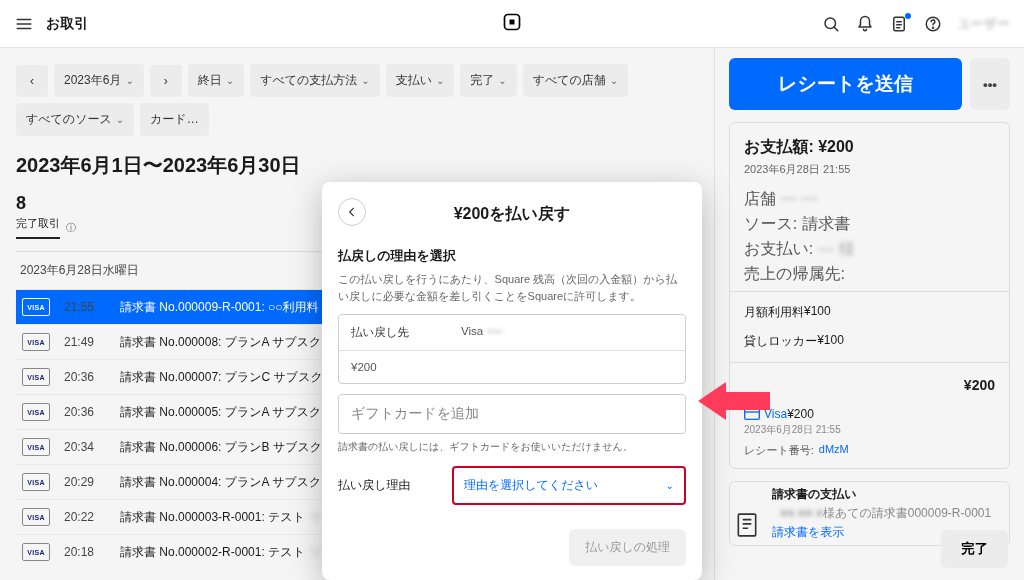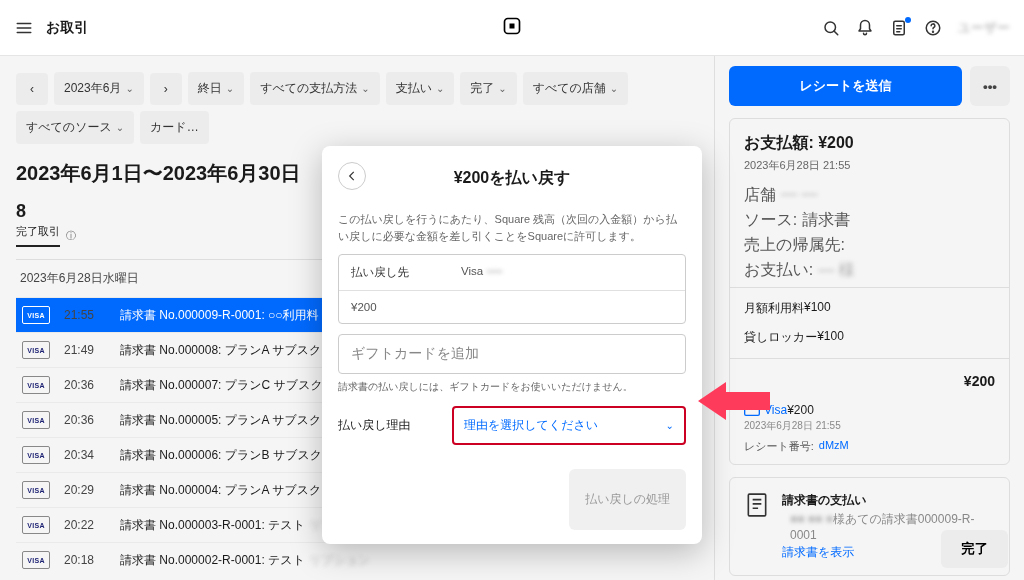--- a/index.html
+++ b/index.html
@@ -1,17 +1,17 @@
 <!DOCTYPE html>
 <html><head>
 <meta charset="utf-8">
 <style>
 * { box-sizing: border-box; margin: 0; padding: 0; }
 html, body { width: 1024px; height: 580px; overflow: hidden; background: #f5f5f5; font-family: -apple-system, "Hiragino Sans", sans-serif; font-size: 13px; color: #1a1a1a; }
-.topbar { height: 56px; background: #fff; display: flex; align-items: center; padding: 0 14px; border-bottom: 1px solid #e5e5e5; position: relative; }
+.topbar { height: 48px; background: #fff; display: flex; align-items: center; padding: 0 14px; border-bottom: 1px solid #e5e5e5; position: relative; }
 .topbar .left { display: flex; align-items: center; gap: 12px; }
 .topbar .center { position: absolute; left: 50%; transform: translateX(-50%); display: flex; align-items: center; }
 .topbar .right { margin-left: auto; display: flex; align-items: center; gap: 14px; }
 .icon { display: inline-flex; align-items: center; justify-content: center; width: 20px; height: 20px; color: #333; }
 .icon svg { width: 18px; height: 18px; stroke: currentColor; fill: none; stroke-width: 2; stroke-linecap: round; stroke-linejoin: round; }
 .square-logo svg { width: 20px; height: 20px; }
 .task-icon { position: relative; }
 .task-icon::after { content: ""; position: absolute; top: -1px; right: -2px; width: 6px; height: 6px; border-radius: 50%; background: #006aff; }
 .username { color: #999; filter: blur(2px); }
 .page-title { font-weight: 700; font-size: 14px; }
@@ -30,57 +30,57 @@
 .daylabel { padding: 10px 4px; font-size: 12px; color: #444; }
 .row { display: flex; align-items: center; gap: 14px; padding: 8px 6px; border-top: 1px solid #eaeaea; font-size: 12px; }
 .row .card { border: 1px solid #888; border-radius: 2px; width: 28px; height: 18px; font-size: 7px; font-weight: 700; display: flex; align-items: center; justify-content: center; color: #1a1f71; letter-spacing: 0.3px; }
 .row .time { width: 42px; color: #444; }
 .row .desc { flex: 1; white-space: nowrap; overflow: hidden; }
 .row .trail { color: #bbb; filter: blur(2px); display: inline-block; padding-left: 4px; }
 .row.selected { background: #006aff; color: #fff; }
 .row.selected .card { border-color: #fff; color: #fff; }
 .row.selected .trail { color: rgba(255,255,255,0.7); }
 .side-actions { display: flex; gap: 8px; margin-bottom: 12px; }
-.btnp { flex: 1; background: #006aff; color: #fff; border: none; border-radius: 6px; height: 40px; font-weight: 700; font-size: 13px; cursor: pointer; }
+.btnp { flex: 1; background: #006aff; color: #fff; border: none; border-radius: 6px; height: 52px; font-weight: 700; font-size: 19px; cursor: pointer; }
 .btns { width: 40px; background: #ececec; border: none; border-radius: 6px; font-weight: 700; color: #444; cursor: pointer; }
 .panel { border: 1px solid #ddd; border-radius: 6px; padding: 14px 14px 6px; margin-bottom: 12px; font-size: 12px; }
 .panel h2 { font-size: 16px; font-weight: 700; margin-bottom: 4px; }
 .panel .dt { color: #666; font-size: 11px; margin-bottom: 12px; }
 .kv { display: flex; gap: 5px; margin-bottom: 4px; font-size: 16px; color: #555; }
 .kv .v { color: #aaa; filter: blur(2px); }
 .item-row { display: flex; justify-content: flex-start; padding: 6px 0; font-size: 12px; }
 .divider { border-top: 1px solid #ddd; margin: 6px -14px; }
 .total-row { display: flex; justify-content: space-between; padding: 8px 0; font-weight: 700; font-size: 14px; }
-.receipt-box { border: 1px solid #ddd; border-radius: 6px; padding: 14px; display: flex; gap: 12px; align-items: flex-start; font-size: 12px; }
+.receipt-box { border: 1px solid #ddd; border-radius: 6px; padding: 4px; display: flex; gap: 12px; align-items: flex-end; font-size: 12px; }
 .receipt-icon svg { width: 26px; height: 26px; fill: none; stroke: #333; stroke-width: 1.5; }
 .link { color: #006aff; cursor: pointer; }
 .rlink { font-size: 11px; }
 .bottom-btn { position: absolute; bottom: 12px; right: 16px; }
 .bottom-btn button { background: #ececec; border: none; border-radius: 6px; padding: 10px 20px; font-weight: 700; cursor: pointer; }
-.overlay { position: absolute; inset: 0; display: flex; align-items: center; justify-content: center; pointer-events: none; }
+.overlay { position: absolute; inset: 0; display: flex; align-items: flex-end; justify-content: center; pointer-events: none; }
 .modal { pointer-events: auto; width: 380px; margin-top: 110px; background: #fff; border-radius: 8px; box-shadow: 0 8px 32px rgba(0,0,0,0.25); padding: 18px 16px 14px; position: relative; }
 .modal .back { position: absolute; top: 16px; left: 16px; width: 28px; height: 28px; border: 1px solid #ccc; border-radius: 50%; display: flex; align-items: center; justify-content: center; cursor: pointer; }
 .modal .back svg { width: 14px; height: 14px; stroke: #333; fill: none; stroke-width: 2; }
 .modal h1 { text-align: center; font-size: 16px; font-weight: 700; margin-bottom: 22px; margin-top: 4px; }
 .modal h3 { font-size: 13px; font-weight: 700; margin-bottom: 6px; }
 .modal p.desc { font-size: 11px; color: #666; line-height: 1.5; margin-bottom: 10px; }
 .ftable { border: 1px solid #ccc; border-radius: 4px; margin-bottom: 10px; }
 .ftable .fr { display: flex; font-size: 11.5px; }
 .ftable .fr + .fr { border-top: 1px solid #e0e0e0; }
 .ftable .lab { width: 110px; padding: 10px 12px; color: #333; }
 .ftable .val { flex: 1; padding: 10px 12px; color: #555; }
 .ftable .val .blur { color: #bbb; filter: blur(2px); }
 .gift-input { width: 100%; border: 1px solid #ccc; border-radius: 4px; padding: 10px 12px; font-size: 14px; color: #888; margin-bottom: 6px; }
 .note { font-size: 10px; color: #666; margin-bottom: 12px; }
 .reason-row { display: flex; align-items: center; gap: 14px; }
 .reason-row .rlabel { font-size: 12px; width: 100px; }
 .reason-select { flex: 1; border: 2px solid #cc0023; border-radius: 4px; padding: 9px 10px; display: flex; justify-content: space-between; align-items: center; color: #006aff; font-size: 12px; cursor: pointer; }
 .reason-select .chev { color: #006aff; }
 .modal-footer { display: flex; justify-content: flex-end; margin-top: 24px; }
-.modal-footer button { background: #f0f0f0; border: none; border-radius: 6px; padding: 22px 16px; color: #999; font-size: 12px; cursor: default; }
+.modal-footer button { background: #f0f0f0; border: none; border-radius: 6px; padding: 10px 16px; color: #999; font-size: 12px; cursor: default; }
 .arrow-pointer { position: absolute; top: 378px; left: 698px; pointer-events: none; }
 .arrow-pointer svg { width: 72px; height: 46px; }
 </style>
 </head>
 <body>
 
 <div class="topbar">
   <div class="left">
     <span class="icon">
         <svg viewBox="0 0 24 24">
@@ -226,26 +226,26 @@
       <div class="dt">2023年6月28日 21:55</div>
       <div class="kv">
           <span>店舗</span>
           <span class="v">— —</span>
         </div>
       <div class="kv">
           <span>ソース:</span>
           <span>請求書</span>
         </div>
       <div class="kv">
+          <span>お支払い:</span>
+          <span class="v link">— 様</span>
+        </div>
+      <div class="kv">
           <span>売上の帰属先:</span>
           <span class="v link"></span>
-        </div>
-      <div class="kv">
-          <span>お支払い:</span>
-          <span class="v link">— 様</span>
         </div>
       <div class="divider"></div>
       <div id="line-items">
           <div class="item-row">
             <span>月額利用料</span>
             <span>¥100</span>
           </div>
           <div class="item-row">
             <span>貸しロッカー</span>
             <span>¥100</span>
@@ -288,20 +288,21 @@
 </div>
 
 <div class="overlay">
   <div class="modal">
     <div class="back">
         <svg viewBox="0 0 24 24">
           <path d="M15 5l-7 7 7 7"></path>
         </svg>
       </div>
     <h1>¥200を払い戻す</h1>
+    <h3>払戻しの理由を選択</h3>
     <p class="desc">この払い戻しを行うにあたり、Square 残高（次回の入金額）から払い戻しに必要な金額を差し引くことをSquareに許可します。</p>
     <div class="ftable">
       <div class="fr">
           <div class="lab">払い戻し先</div>
           <div class="val"><span>Visa</span> <span class="blur">••••</span></div>
         </div>
       <div class="fr">
           <div class="val">¥200</div>
         </div>
     </div>

